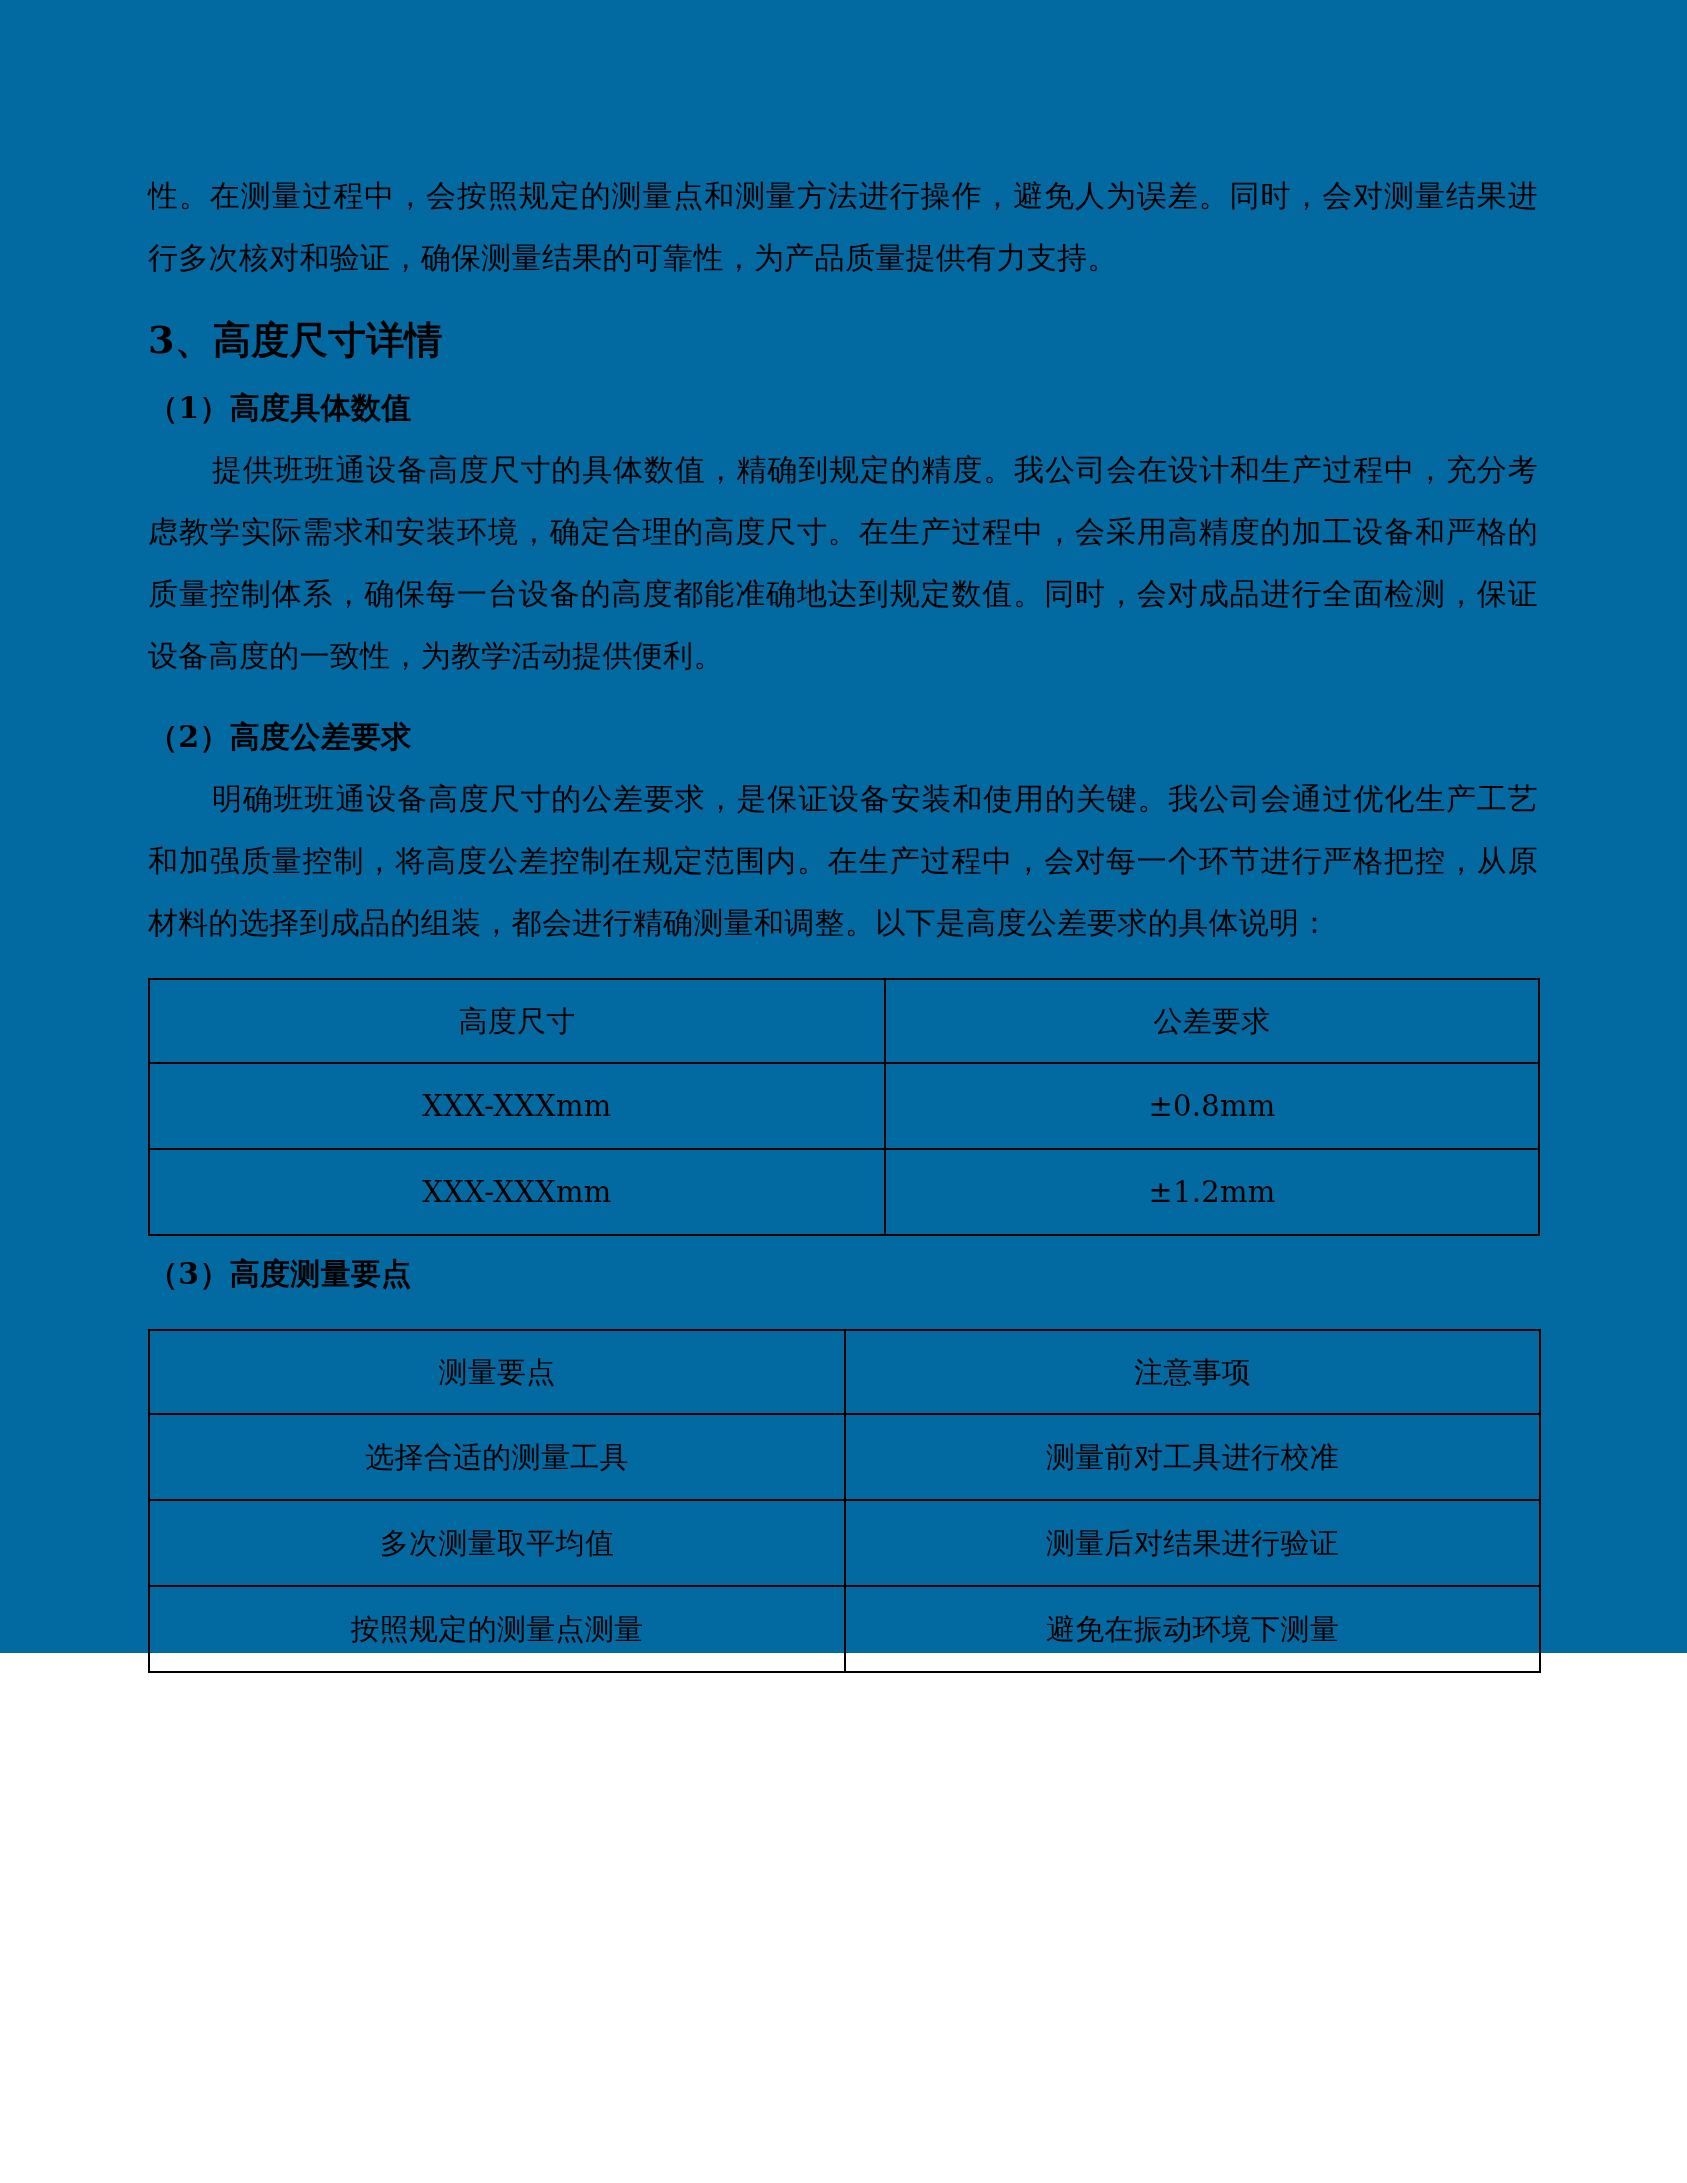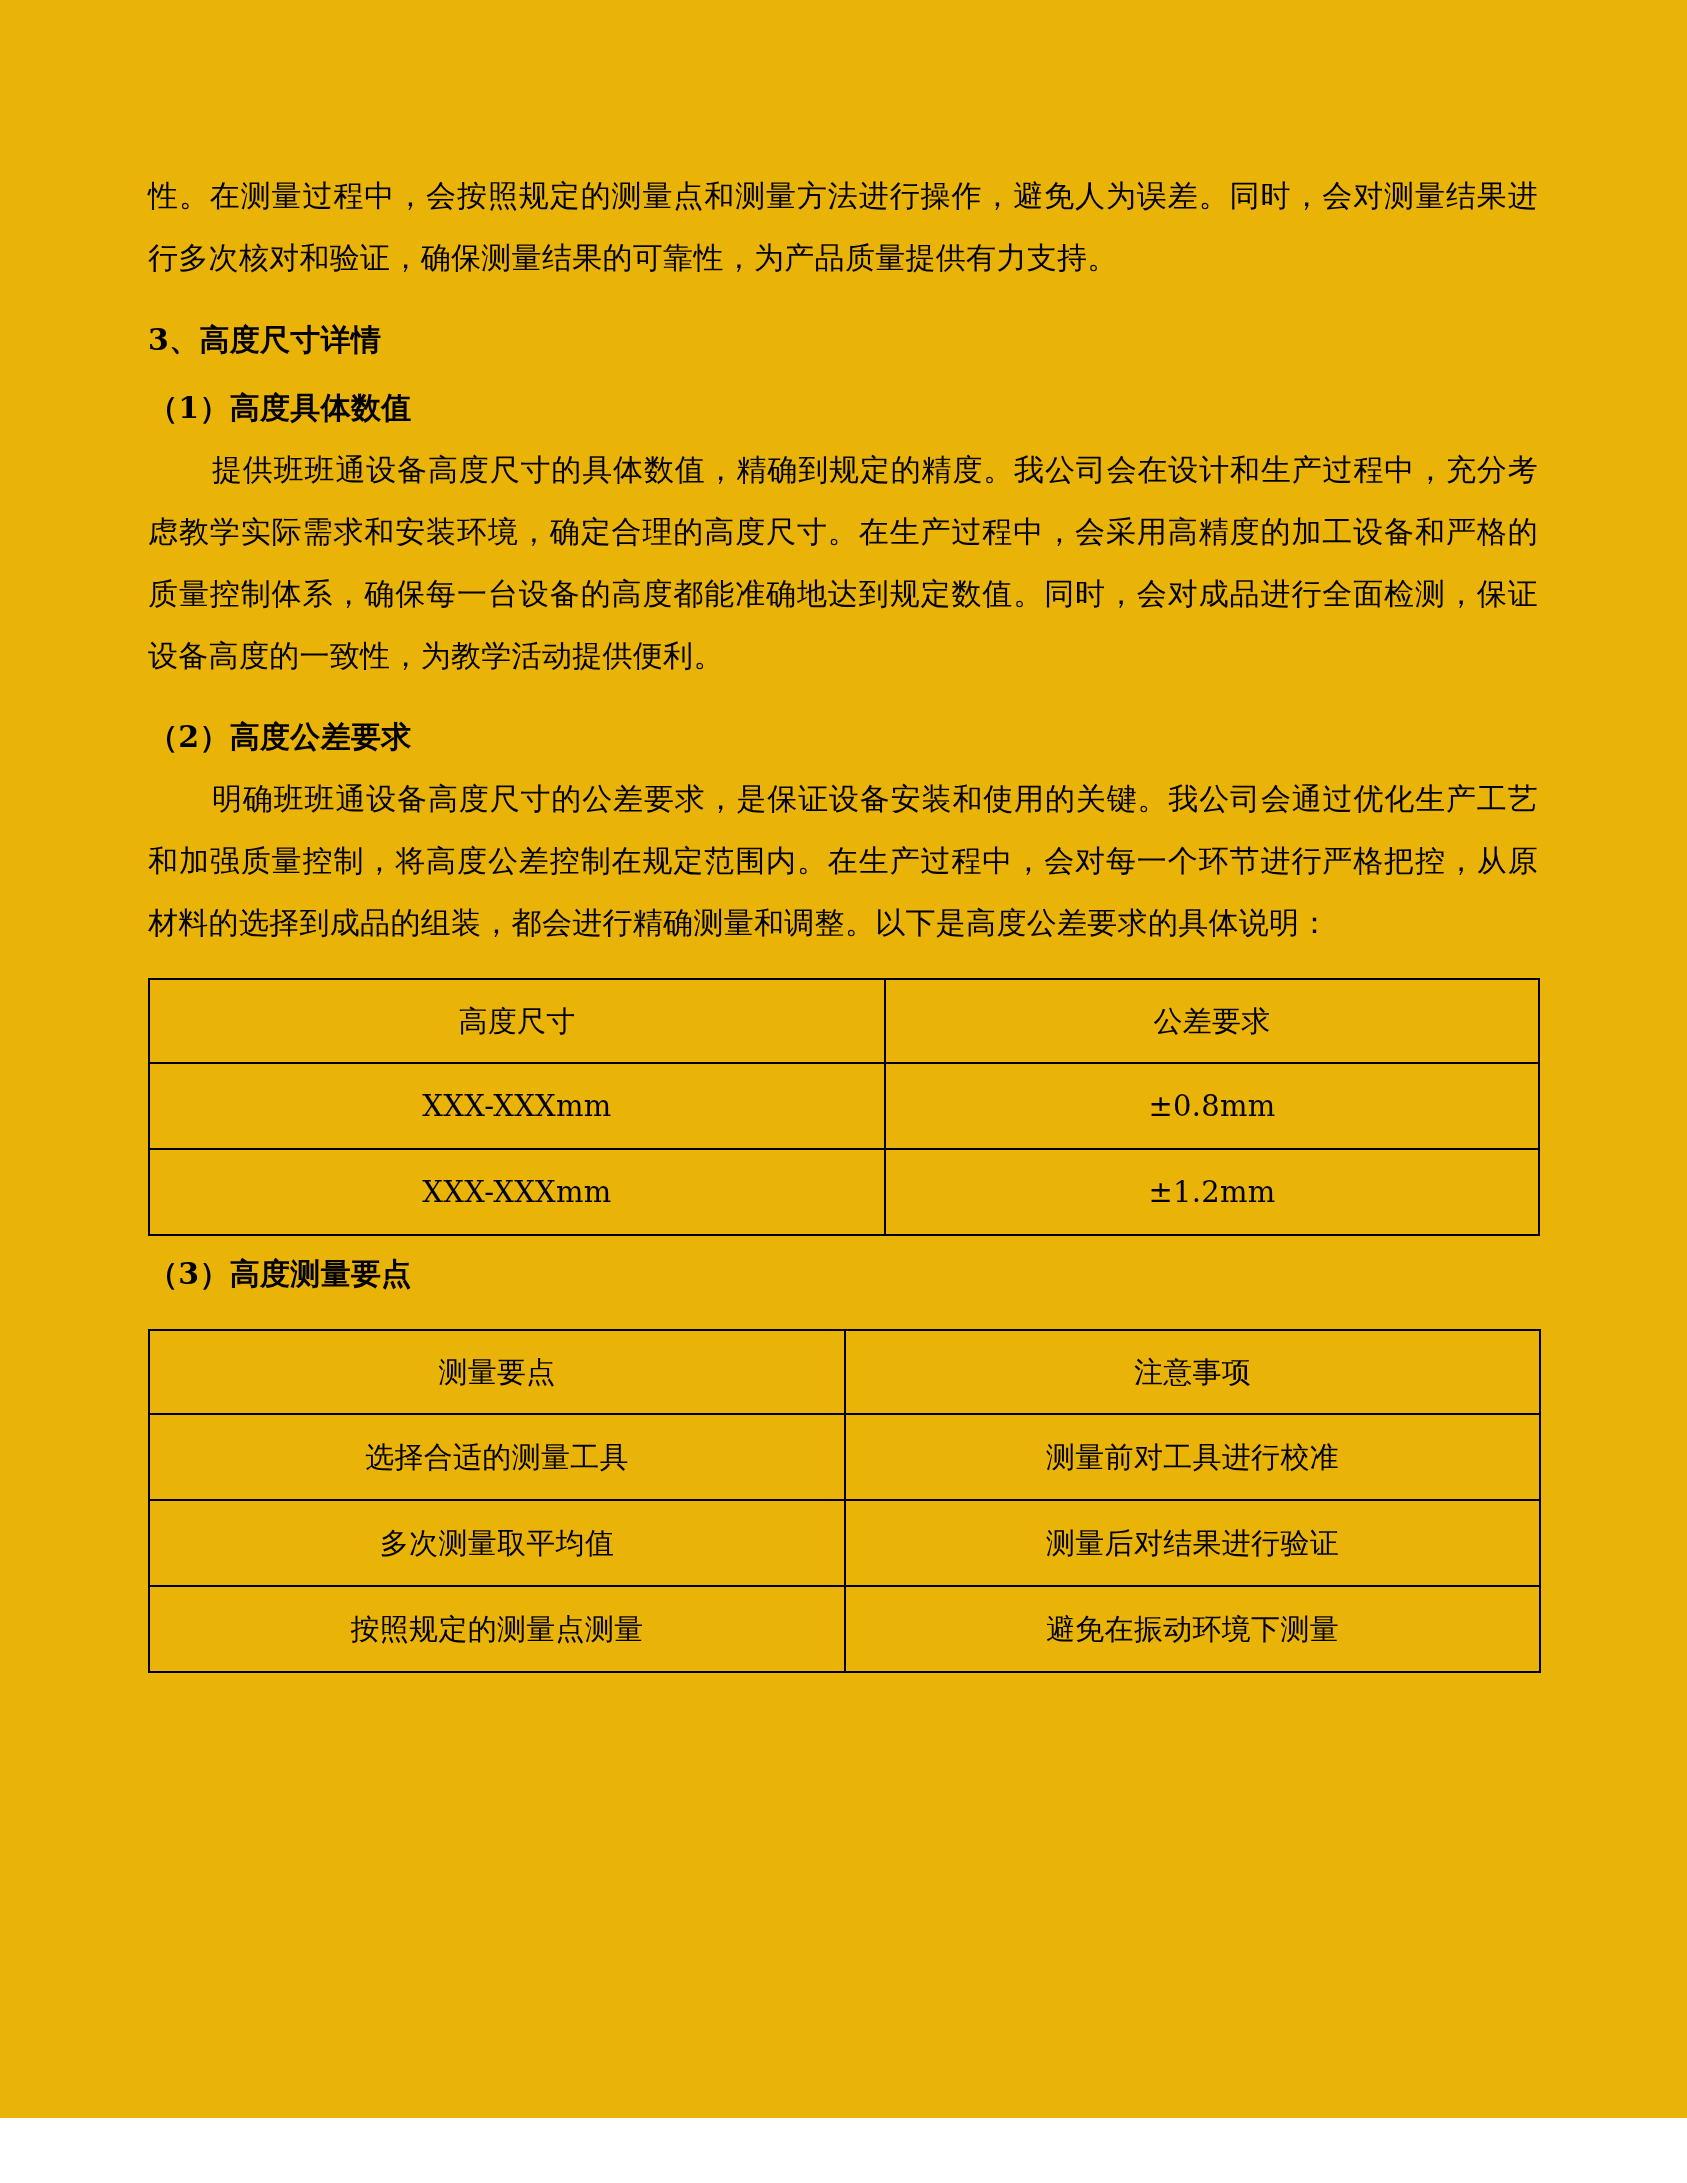--- a/index.html
+++ b/index.html
@@ -11,42 +11,42 @@
     width: 1687px;
     height: 2183px;
     font-family: "DejaVu Serif", "Liberation Serif", serif;
     color: #000000;
     -webkit-font-smoothing: none;
   }
 
   .page {
     position: relative;
     width: 1687px;
-    height: 2118px;
+    height: 1653px;
     box-sizing: border-box;
     padding: 165px 149px 0 148px;
-    background: #eab308;
+    background: #0369a1;
   }
 
   
   .para {
     font-size: 30px;
     line-height: 62px;
     text-align: justify;
     text-justify: inter-ideograph;
     margin: 0 0 2.6px 0;
     letter-spacing: 0.3px;
   }
   .para.indent {
     text-indent: 64px;
   }
 
   
   .h-num {
-    font-size: 30px;
+    font-size: 38px;
     line-height: 62px;
     margin: 8px 0 0 0;
     letter-spacing: 0.3px;
   }
   .h-sub {
     font-size: 30px;
     line-height: 62px;
     margin: 6.6px 0 0 0;
     letter-spacing: 0.3px;
   }

